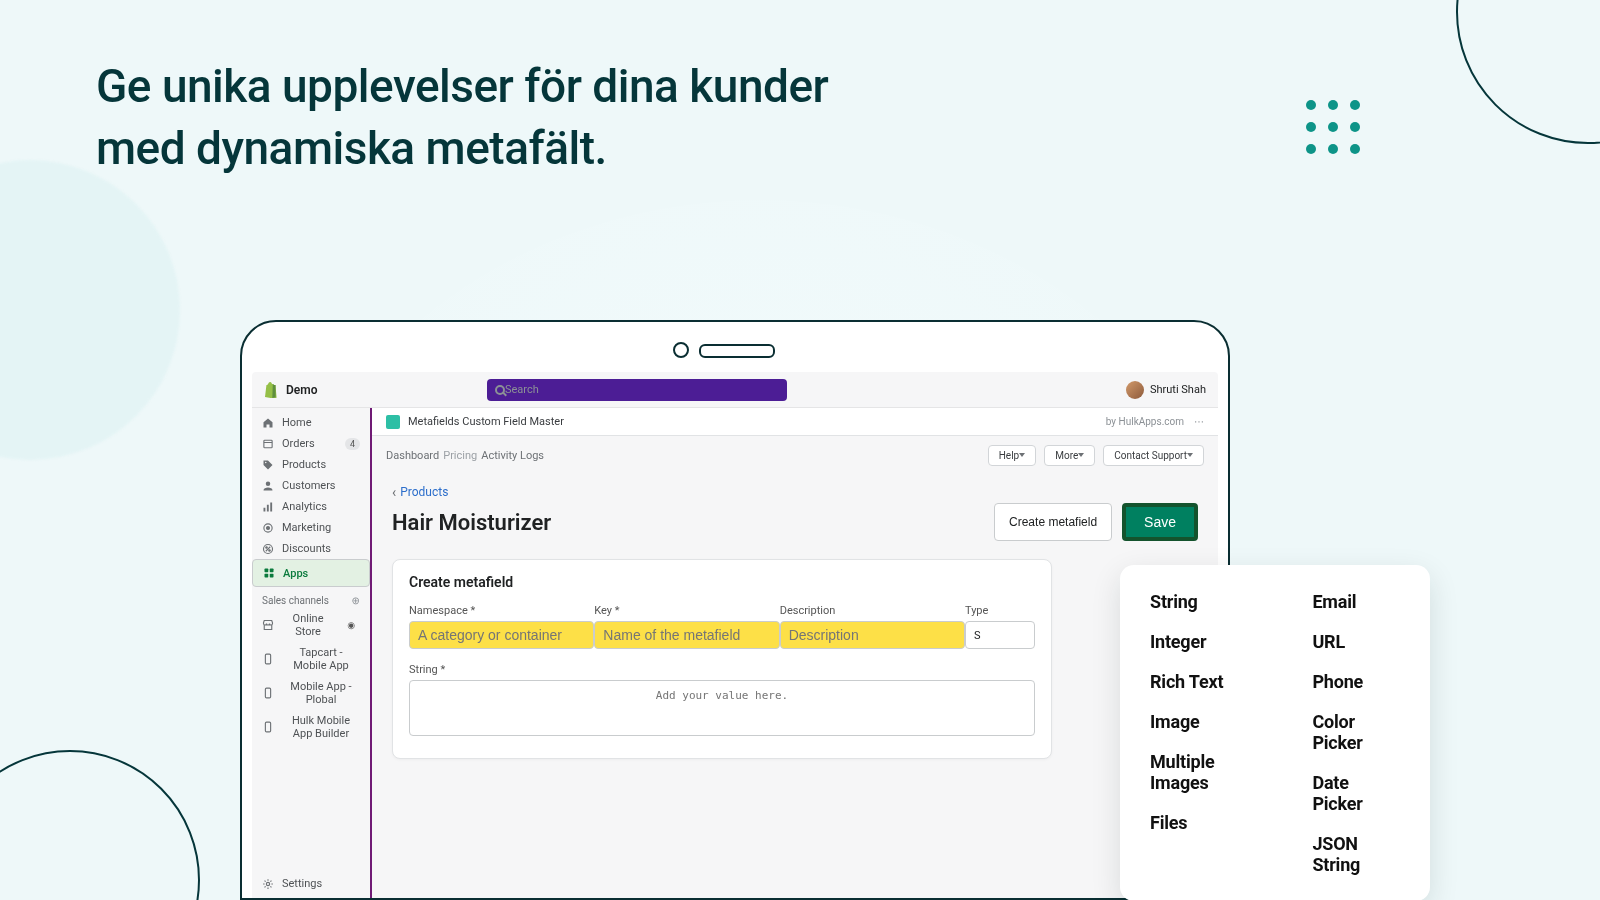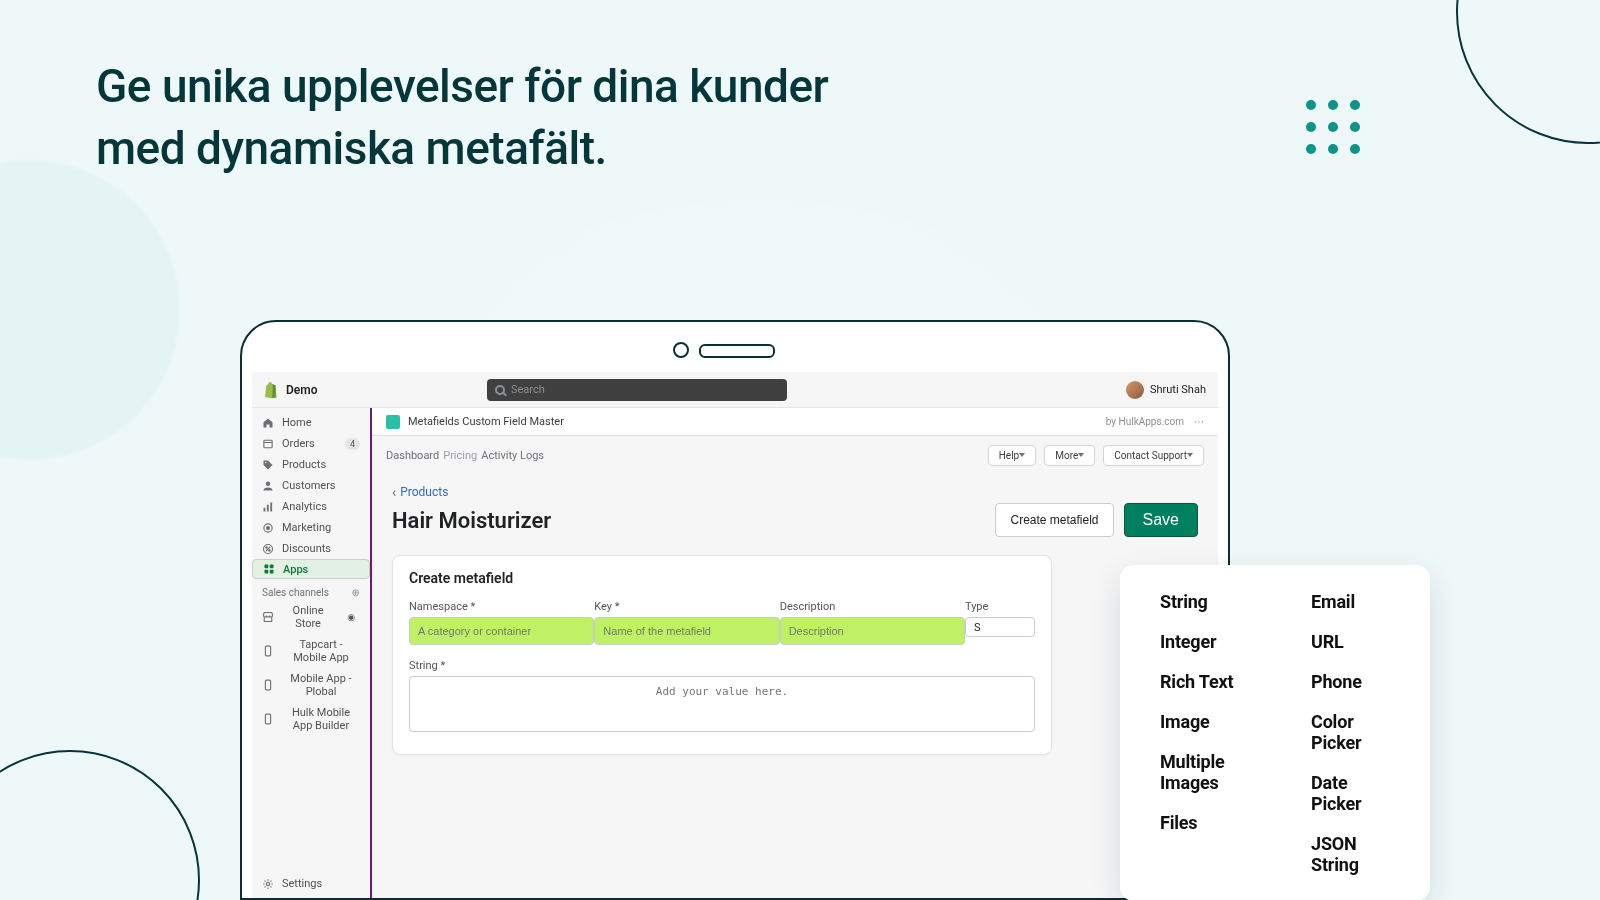--- a/index.html
+++ b/index.html
@@ -29,21 +29,21 @@
   .laptop { position: absolute; top: 320px; left: 240px; width: 990px; height: 580px; background: #fff; border: 2px solid #0a2e32; border-radius: 36px 36px 0 0; z-index: 2; }
   .laptop::before { content: ""; position: absolute; top: 20px; left: 50%; transform: translateX(-62px); width: 12px; height: 12px; border: 2px solid #0a2e32; border-radius: 50%; }
   .laptop::after { content: ""; position: absolute; top: 22px; left: 50%; transform: translateX(-36px); width: 72px; height: 10px; border: 2px solid #0a2e32; border-radius: 6px; }
   .screen { position: absolute; top: 50px; left: 10px; right: 10px; bottom: 0; background: #f6f6f7; border-radius: 4px 4px 0 0; overflow: hidden; }
 
   
   .topbar { height: 36px; display: flex; align-items: center; padding: 0 12px; border-bottom: 1px solid #e5e5e6; }
   .shopify-bag { width: 14px; height: 16px; position: relative; margin-right: 8px; }
   .shopify-bag svg { width: 14px; height: 16px; display: block; }
   .store { font-size: 12px; font-weight: 600; color: #202223; }
-  .searchwrap { margin: 0 auto; width: 300px; height: 22px; background: #404040; border-radius: 4px; display: flex; align-items: center; padding: 0 8px; color: #8c9196; font-size: 11px; gap: 6px; }
+  .searchwrap { margin: 0 auto; width: 300px; height: 22px; background: #4c1d95; border-radius: 4px; display: flex; align-items: center; padding: 0 8px; color: #8c9196; font-size: 11px; }
   .searchwrap .mag { width: 10px; height: 10px; border: 2px solid #8c9196; border-radius: 50%; position: relative; }
   .searchwrap .mag::after { content: ""; position: absolute; width: 5px; height: 2px; background: #8c9196; bottom: -2px; right: -4px; transform: rotate(45deg); }
   .profile { margin-left: auto; display: flex; align-items: center; gap: 6px; font-size: 11px; color: #202223; }
   .avatar { width: 18px; height: 18px; border-radius: 50%; background: linear-gradient(135deg,#d29a6b,#8d5a3b); }
 
   .body { display: flex; height: calc(100% - 36px); }
   
   .sidebar { width: 120px; background: #f6f6f7; border-right: 2px solid #701a75; padding-top: 4px; font-size: 11px; color: #4f5255; position: relative; text-align: center; }
   .sidebar .item { display: flex; align-items: center; gap: 8px; padding: 4px 10px; cursor: pointer; }
   .sidebar .item.sel { background: #e3f1e3; color: #0a7a3c; font-weight: 500; }
@@ -71,35 +71,35 @@
   .pillbtn { background: #fff; border: 1px solid #d2d5d8; border-radius: 4px; padding: 4px 10px; font-size: 10px; color: #3a3d40; display: flex; align-items: center; cursor: pointer; }
   .caret { width: 0; height: 0; border-left: 3px solid transparent; border-right: 3px solid transparent; border-top: 4px solid #6d7175; }
 
   .page { padding: 8px 20px 0 20px; }
   .bc { display: inline-flex; align-items: center; gap: 4px; font-size: 12px; color: #2c6ecb; cursor: pointer; }
   .bc .chev { font-size: 14px; color: #6d7175; }
   .titlebar { display: flex; align-items: center; margin-top: 2px; }
   .pgtitle { font-size: 22px; font-weight: 600; color: #202223; }
   .tbact { margin-left: auto; display: flex; gap: 10px; }
   .btn-white { background: #fff; border: 1px solid #c9ccce; border-radius: 4px; padding: 7px 14px; font-size: 12px; color: #202223; cursor: pointer; }
-  .btn-green { background: #008060; border: 1px solid #14532d; color: #fff; border-radius: 4px; padding: 7px 18px; font-size: 16px; font-weight: 500; cursor: pointer; }
+  .btn-green { background: #008060; border: 4px solid #14532d; color: #fff; border-radius: 4px; padding: 7px 18px; font-size: 14px; font-weight: 500; cursor: pointer; }
 
   .card { margin-top: 18px; background: #fff; border: 1px solid #e1e3e5; border-radius: 8px; padding: 14px 16px 18px; box-shadow: 0 1px 3px rgba(0,0,0,0.04); width: 660px; }
   .card h3 { font-size: 14px; font-weight: 600; color: #202223; margin-bottom: 14px; }
   .row { display: flex; }
   .fld { flex: 1; min-width: 0; }
   .fld.sm { flex: 0 0 70px; }
   .lbl { font-size: 11px; color: #555; margin-bottom: 4px; }
-  .inp { width: 100%; height: 28px; border: 1px solid #c9ccce; border-radius: 4px; padding: 0 8px; font-size: 11px; color: #6d7175; background: #bef264; }
-  .sel { width: 100%; height: 20px; border: 1px solid #c9ccce; border-radius: 4px; background: #fff; display: flex; align-items: center; padding: 0 8px; font-size: 11px; color: #202223; }
+  .inp { width: 100%; height: 28px; border: 1px solid #c9ccce; border-radius: 4px; padding: 0 8px; font-size: 14px; color: #6d7175; background: #fde047; }
+  .sel { width: 100%; height: 28px; border: 1px solid #c9ccce; border-radius: 4px; background: #fff; display: flex; align-items: center; padding: 0 8px; font-size: 11px; color: #202223; }
   .hint { font-size: 11px; color: #8c9196; margin: 6px 0 8px; }
   .ta { width: 100%; height: 56px; border: 1px solid #c9ccce; border-radius: 4px; padding: 8px; font-size: 11px; color: #8c9196; background: #fff; resize: none; text-align: center; }
 
   
-  .overlay { position: absolute; top: 565px; left: 1120px; width: 310px; background: #fff; border-radius: 14px; padding: 26px 40px; box-shadow: 0 10px 30px rgba(0, 30, 30, 0.12); z-index: 5; }
+  .overlay { position: absolute; top: 565px; left: 1120px; width: 310px; background: #fff; border-radius: 14px; padding: 26px 30px; box-shadow: 0 10px 30px rgba(0, 30, 30, 0.12); z-index: 5; }
   .overlay .cols { display: flex; gap: 48px; }
   .overlay ul { list-style: none; }
   .overlay li { font-size: 18px; font-weight: 700; color: #111; margin-bottom: 19px; letter-spacing: -0.2px; cursor: pointer; }
   .overlay li:last-child { margin-bottom: 0; }
 </style>
 </head>
 <body>
 
 <div class="blob-center"></div>
 <div class="blob-left"></div>

